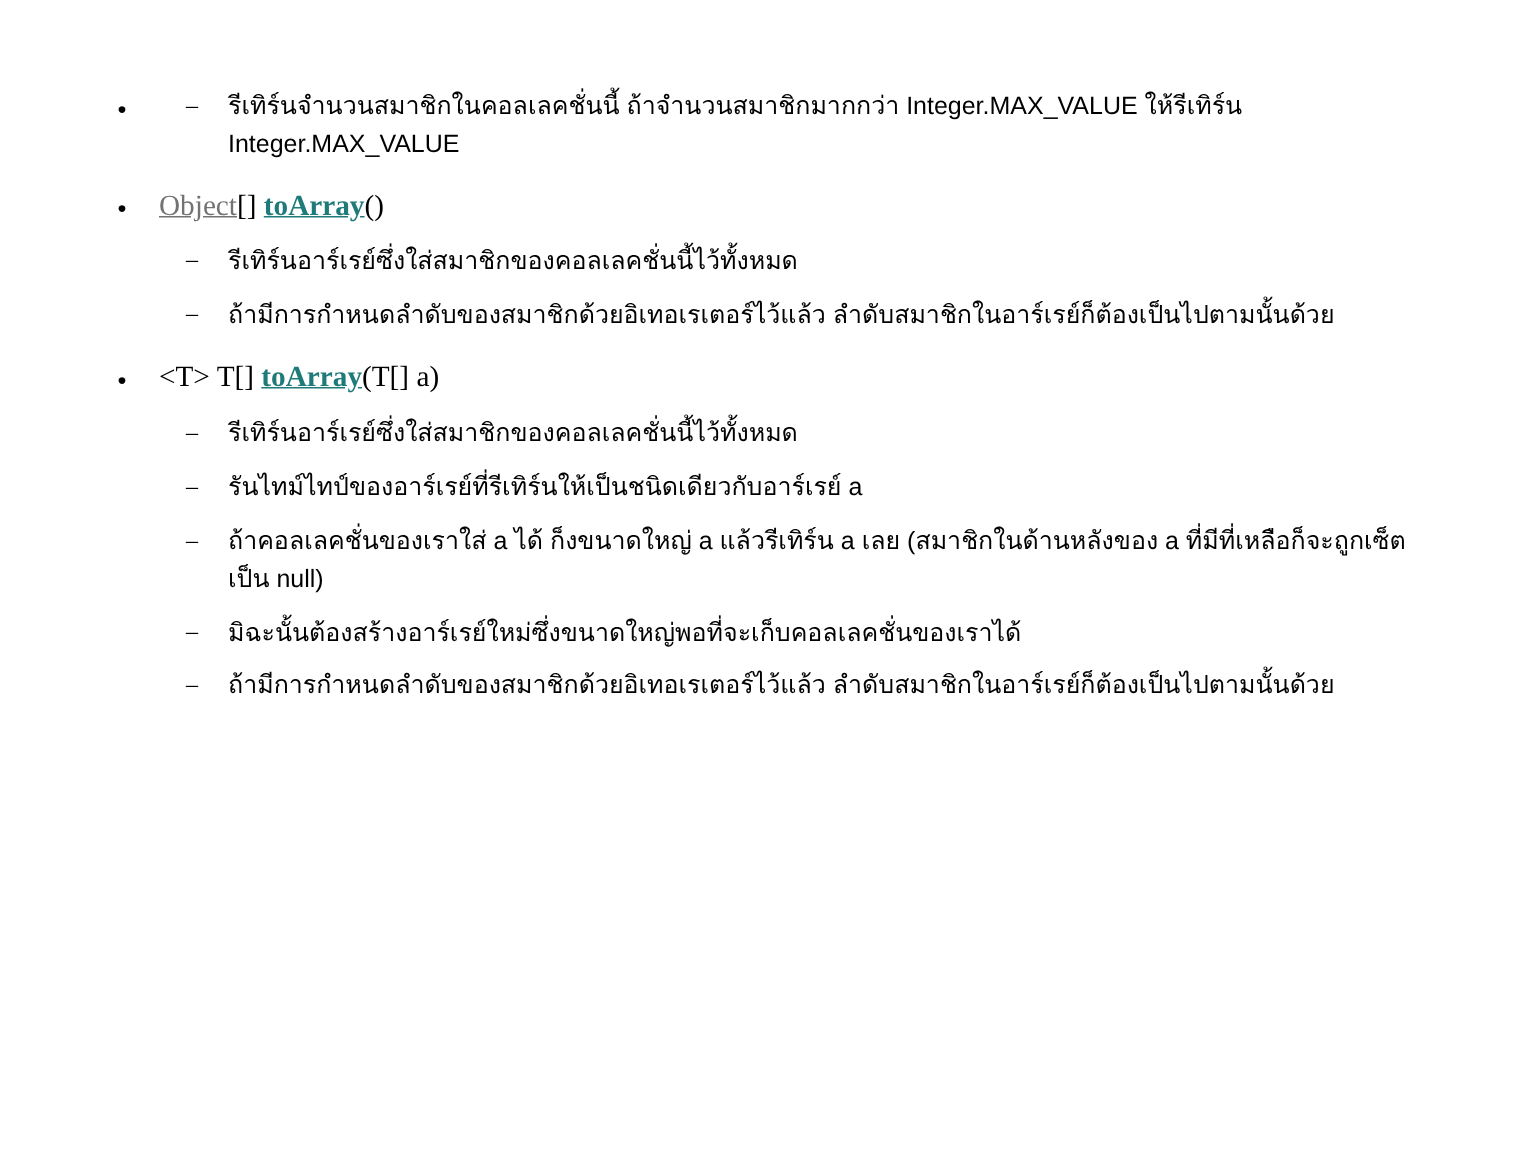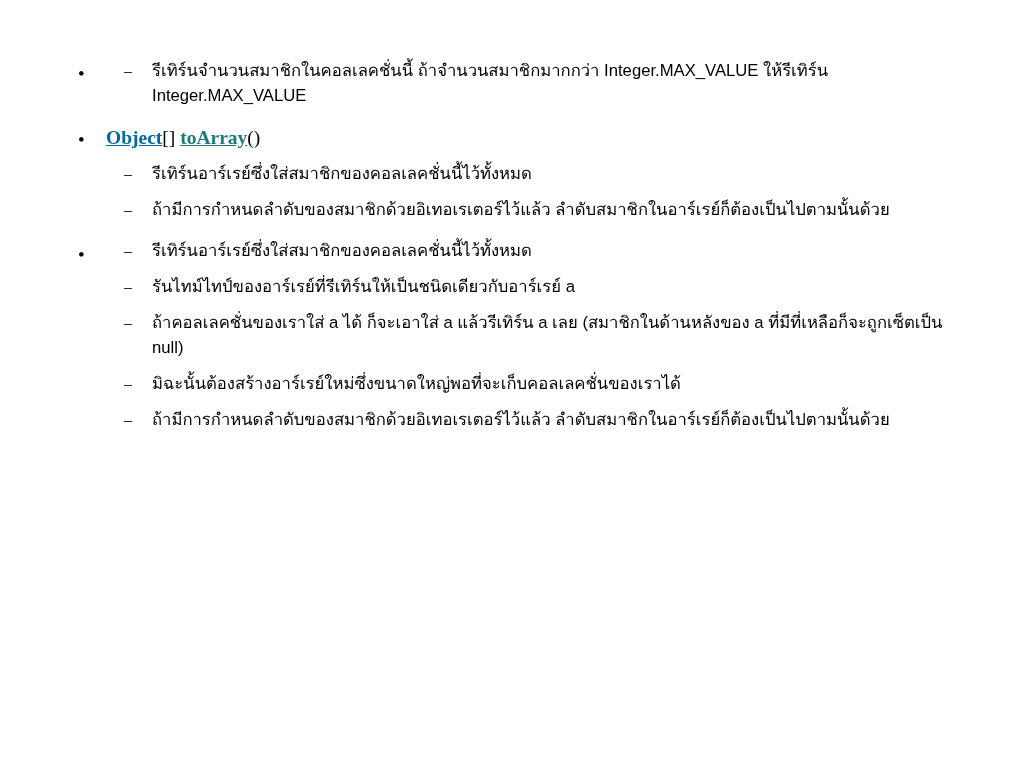--- a/index.html
+++ b/index.html
@@ -69,23 +69,23 @@
   }
   .l2 > .text { display: block; }
 
   
   .teal-ul {
     color: #1f7a7a;
     text-decoration: underline;
     font-weight: bold;
   }
   .teal-plain {
-    color: #0369a1;
+    color: #737373;
     text-decoration: underline;
-    font-weight: bold;
+    font-weight: normal;
   }
   .thai {
     font-family: Liberation Sans, sans-serif;
     font-size: 0.98em;
   }
 </style>
 </head>
 <body>
 
 <div class="slide">
@@ -111,32 +111,33 @@
         </li>
         <li class="l2">
           <span class="dash">–</span>
           <span class="text thai">ถ้ามีการกำหนดลำดับของสมาชิกด้วยอิเทอเรเตอร์ไว้แล้ว ลำดับสมาชิกในอาร์เรย์ก็ต้องเป็นไปตามนั้นด้วย</span>
         </li>
       </ul>
     </li>
 
     <li class="l1">
       <span class="bullet">•</span>
+      <span class="text"><span>&lt;T&gt; T[] </span><span class="teal-ul">toArray</span><span>(T[] a)</span></span>
       <ul class="l2-list">
         <li class="l2">
           <span class="dash">–</span>
           <span class="text thai">รีเทิร์นอาร์เรย์ซึ่งใส่สมาชิกของคอลเลคชั่นนี้ไว้ทั้งหมด</span>
         </li>
         <li class="l2">
           <span class="dash">–</span>
           <span class="text thai">รันไทม์ไทป์ของอาร์เรย์ที่รีเทิร์นให้เป็นชนิดเดียวกับอาร์เรย์ a</span>
         </li>
         <li class="l2">
           <span class="dash">–</span>
-          <span class="text thai">ถ้าคอลเลคชั่นของเราใส่ a ได้ ก็จะเอาใส่ a แล้วรีเทิร์น a เลย (สมาชิกในด้านหลังของ a ที่มีที่เหลือก็จะถูกเซ็ตเป็น null)</span>
+          <span class="text thai">ถ้าคอลเลคชั่นของเราใส่ a ได้ ก็งขนาดใหญ่ a แล้วรีเทิร์น a เลย (สมาชิกในด้านหลังของ a ที่มีที่เหลือก็จะถูกเซ็ตเป็น null)</span>
         </li>
         <li class="l2">
           <span class="dash">–</span>
           <span class="text thai">มิฉะนั้นต้องสร้างอาร์เรย์ใหม่ซึ่งขนาดใหญ่พอที่จะเก็บคอลเลคชั่นของเราได้</span>
         </li>
         <li class="l2">
           <span class="dash">–</span>
           <span class="text thai">ถ้ามีการกำหนดลำดับของสมาชิกด้วยอิเทอเรเตอร์ไว้แล้ว ลำดับสมาชิกในอาร์เรย์ก็ต้องเป็นไปตามนั้นด้วย</span>
         </li>
       </ul>

